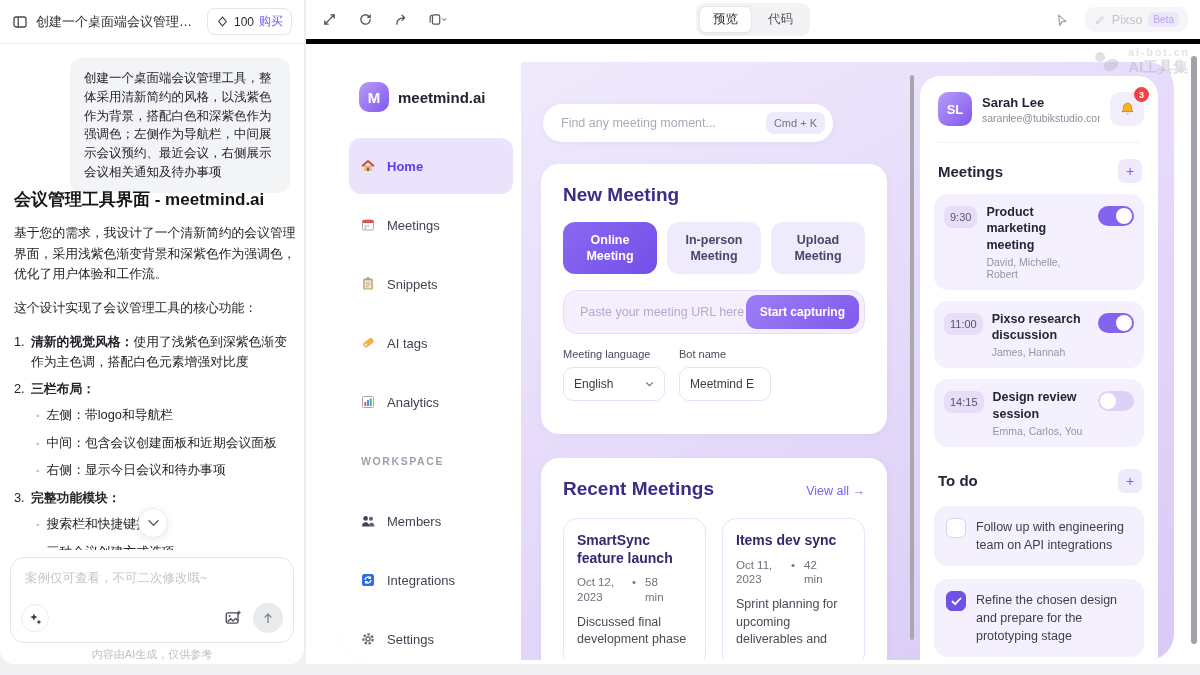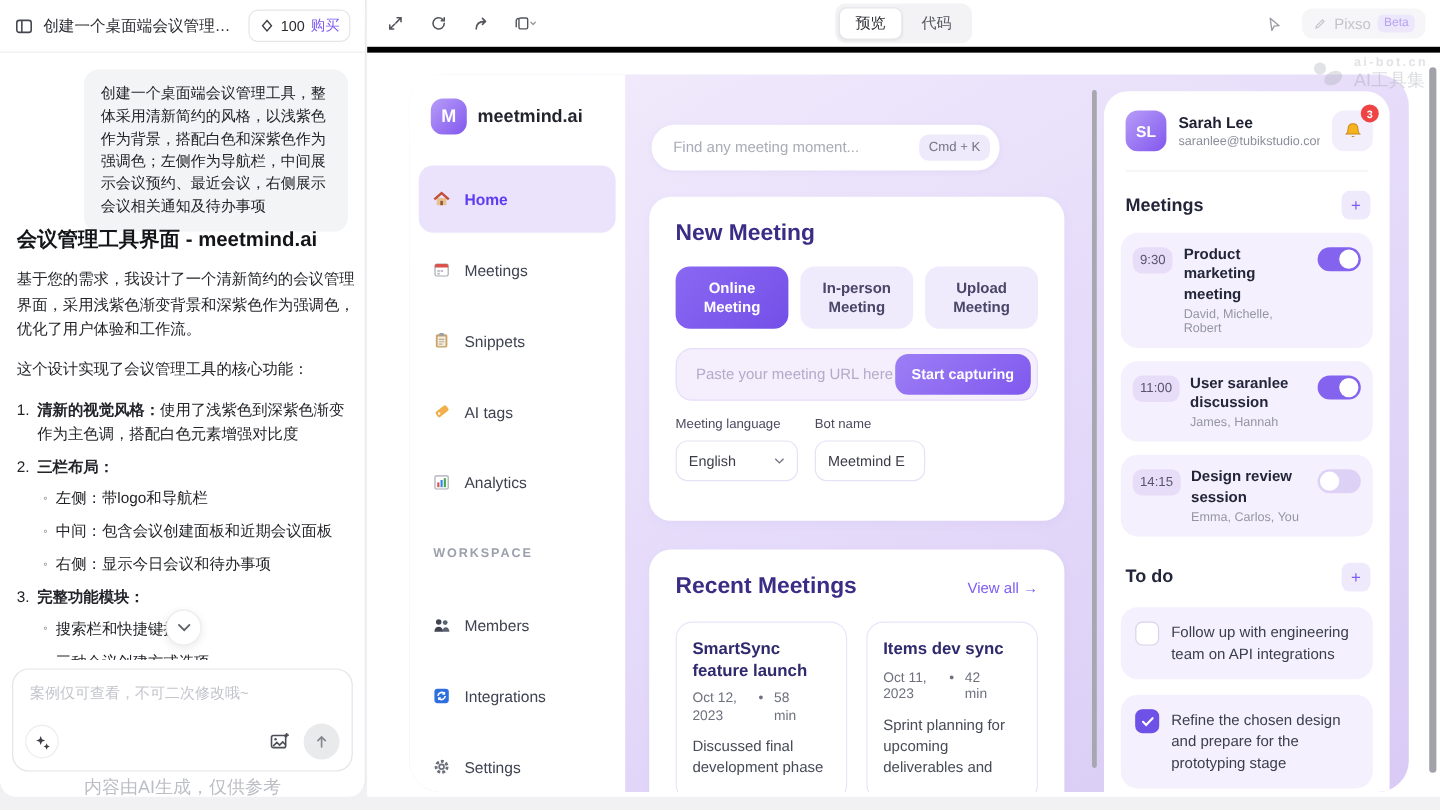--- a/index.html
+++ b/index.html
@@ -34,42 +34,42 @@
     display:flex; align-items:center; justify-content:center; }
   .composer { position:absolute; left:10px; right:10px; top:557px; height:86px; background:#fff;
     border:1px solid #e4e4e9; border-radius:14px; }
   .composer-ph { padding:12px 14px; font-size:12.5px; color:#c3c5cb; }
   .composer-row { position:absolute; left:10px; right:10px; bottom:9px; display:flex; align-items:center; gap:8px; }
   .sparkle-btn { width:28px; height:28px; border-radius:50%; border:1px solid #ececf0; background:#fff;
     display:flex; align-items:center; justify-content:center; }
   .composer-spacer { flex:1; }
   .img-btn { width:24px; height:24px; display:flex; align-items:center; justify-content:center; }
   .send-btn { width:30px; height:30px; border-radius:50%; background:#e9eaec; display:flex; align-items:center; justify-content:center; }
-  .footer-note { position:absolute; left:0; right:0; top:647px; text-align:center; font-size:15px; color:#bcbec5; }
+  .footer-note { position:absolute; left:0; right:0; top:647px; text-align:center; font-size:11px; color:#bcbec5; }
 
   
   .toolbar { position:absolute; left:306px; top:0; right:0; height:44px; background:#fff;
     border-bottom:5px solid #000000; display:flex; align-items:center; padding:0 12px; gap:14px; }
   .tbtn { width:22px; height:22px; display:flex; align-items:center; justify-content:center; }
   .segmented { position:absolute; left:50%; transform:translateX(-50%); display:flex; gap:2px;
     background:#f3f3f5; border-radius:9px; padding:3px; }
   .seg { padding:5px 14px; font-size:12.5px; color:#54565e; border-radius:7px; }
   .seg.active { background:#fff; border:1px solid #e7e7ea; color:#2b2c31; padding:4px 13px;
     box-shadow:0 1px 2px rgba(0,0,0,.06); }
   .tb-right { margin-left:auto; display:flex; align-items:center; gap:12px; }
   .pixso-btn { display:flex; align-items:center; gap:6px; background:#f6f6f8; border-radius:9px;
     padding:5px 9px; font-size:12.5px; color:#c3c4cb; }
   .beta { background:#ede7fc; color:#b7a3f2; font-size:10px; border-radius:5px; padding:2px 5px; }
 
   
   .canvas { position:absolute; left:306px; top:44px; right:0; height:620px; background:#fff; }
   .wm { position:absolute; right:10px; top:46px; display:flex; align-items:center; gap:6px; z-index:5; }
   .wm-text { text-align:left; }
   .wm1 { font-size:10.5px; font-weight:bold; letter-spacing:2px; color:rgba(170,172,182,.35); }
-  .wm2 { font-size:15px; font-weight:normal; color:rgba(160,162,174,.38); }
+  .wm2 { font-size:15px; font-weight:bold; color:rgba(160,162,174,.38); }
 
   
   .app { position:absolute; left:341px; top:62px; width:833px; height:598px; border-radius:26px;
     background:linear-gradient(150deg,#f2edfc 0%,#e7ddfa 45%,#d8caf5 100%); overflow:hidden; }
 
   
   .app-side { position:absolute; left:0; top:0; width:180px; height:100%; background:#fff; }
   .brand { display:flex; align-items:center; margin:20px 0 0 18px; }
   .logo { width:30px; height:30px; border-radius:10px; background:linear-gradient(135deg,#b79df8,#8257ee);
     color:#fff; font-weight:bold; font-size:15px; display:flex; align-items:center; justify-content:center; }
@@ -486,21 +486,21 @@
         <div class="mtitle">Product marketing meeting</div>
         <div class="mpeople">David, Michelle, Robert</div>
       </span>
       <span class="toggle">
           <span class="knob"></span>
         </span>
     </div>
     <div class="mt-item">
       <span class="mtime">11:00</span>
       <span class="mt-body">
-        <div class="mtitle">User saranlee discussion</div>
+        <div class="mtitle">Pixso research discussion</div>
         <div class="mpeople">James, Hannah</div>
       </span>
       <span class="toggle">
           <span class="knob"></span>
         </span>
     </div>
     <div class="mt-item">
       <span class="mtime">14:15</span>
       <span class="mt-body">
         <div class="mtitle">Design review session</div>

